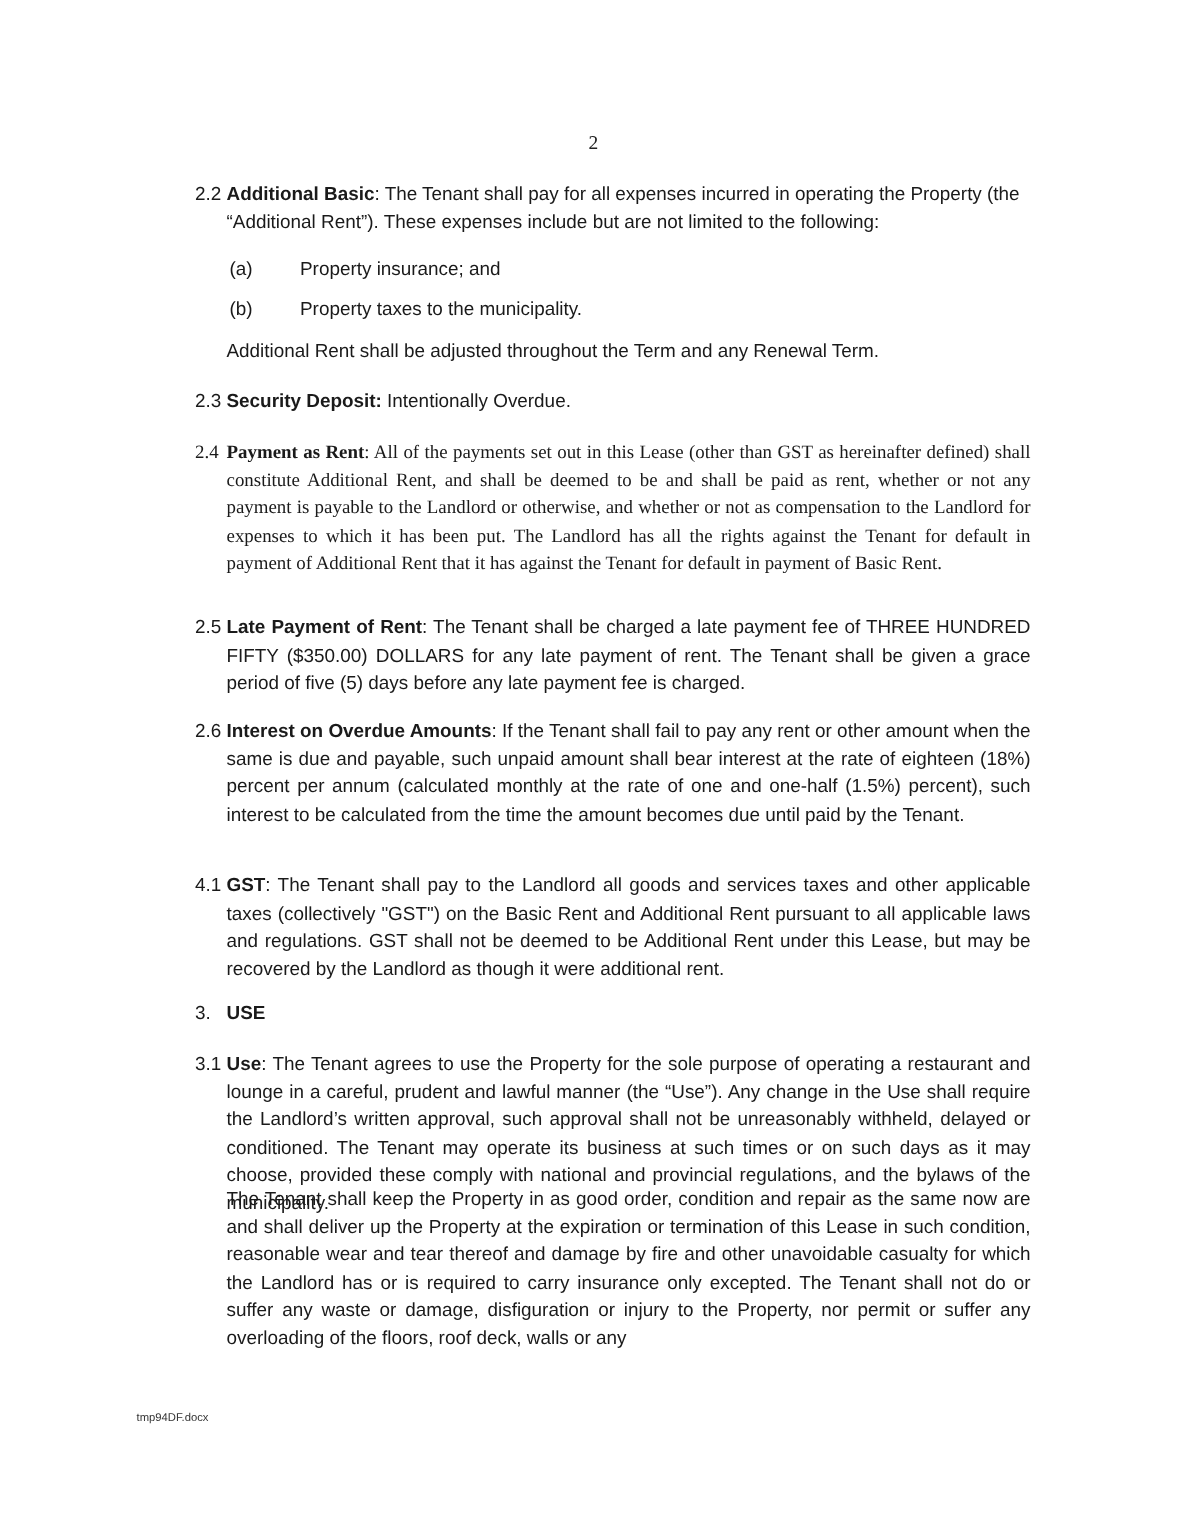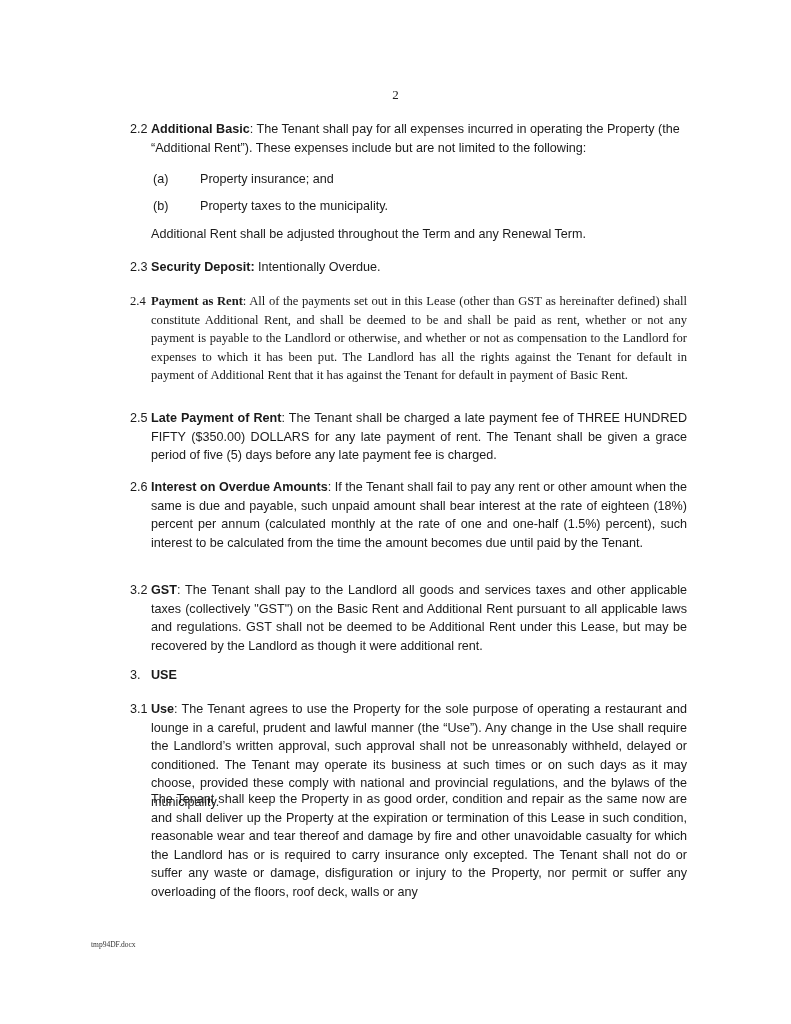--- a/index.html
+++ b/index.html
@@ -63,21 +63,21 @@
       left: 47px;
       top: 0;
       white-space: nowrap;
     }
     .footer {
       position: absolute;
       left: 91px;
       top: 936px;
       font-size: 7.5px;
       color: #333;
-      font-family: Liberation Serif, serif;
+      font-family: Liberation Sans, sans-serif;
     }
   </style>
 </head>
 <body>
 
 <div>
 
   <div class="page-number">2</div>
 
   <div class="section" style="top:120px;">
@@ -122,21 +122,21 @@
   </div>
 
   <div class="section" style="top:478px;">
     <span class="num">2.6</span>
     <div class="body">
       <span class="head">Interest on Overdue Amounts</span><span>: If the Tenant shall fail to pay any rent or other amount when the same is due and payable, such unpaid amount shall bear interest at the rate of eighteen (18%) percent per annum (calculated monthly at the rate of one and one-half (1.5%) percent), such interest to be calculated from the time the amount becomes due until paid by the Tenant.</span>
     </div>
   </div>
 
   <div class="section" style="top:581px;">
-    <span class="num">3.2</span>
+    <span class="num">4.1</span>
     <div class="body">
       <span class="head">GST</span><span>: The Tenant shall pay to the Landlord all goods and services taxes and other applicable taxes (collectively "GST") on the Basic Rent and Additional Rent pursuant to all applicable laws and regulations. GST shall not be deemed to be Additional Rent under this Lease, but may be recovered by the Landlord as though it were additional rent.</span>
     </div>
   </div>
 
   <div class="section" style="top:666px;">
     <span class="num">3.</span>
     <div class="body left">
       <span class="head">USE</span>
     </div>

